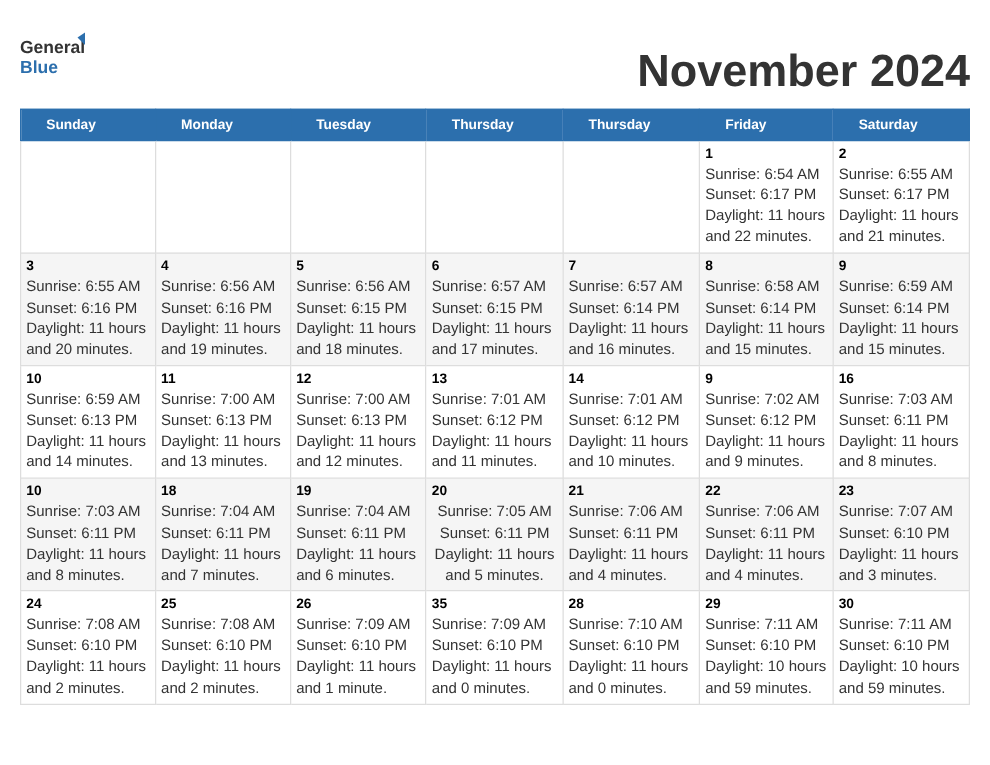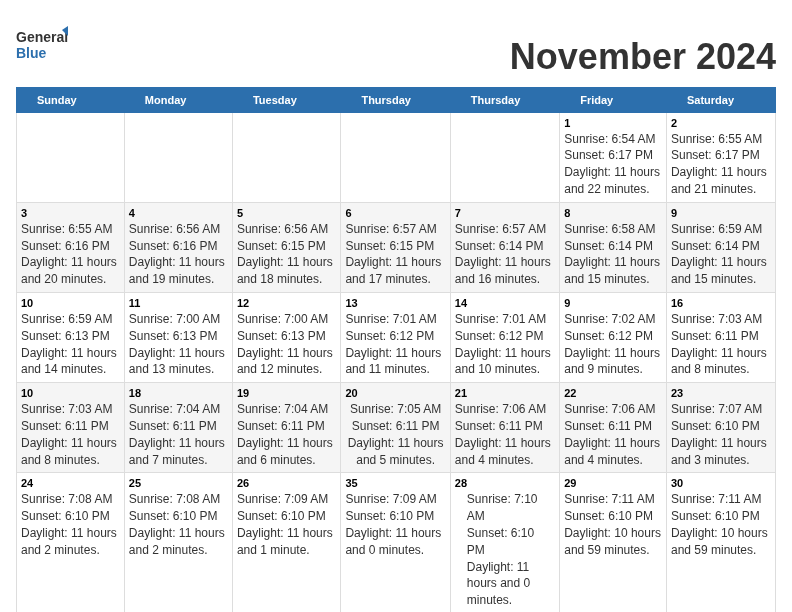--- a/index.html
+++ b/index.html
@@ -275,21 +275,21 @@
 Daylight: 11 hours and 1 minute.</div>
         </td>
         <td>
           <span class="day-num">35</span>
           <div class="day-detail" style="white-space: pre-line;">Sunrise: 7:09 AM
 Sunset: 6:10 PM
 Daylight: 11 hours and 0 minutes.</div>
         </td>
         <td>
           <span class="day-num">28</span>
-          <div class="day-detail" style="white-space: pre-line; margin-left: 12px;">Sunrise: 7:10 AM
+          <div class="day-detail" style="white-space: pre-line;">Sunrise: 7:10 AM
 Sunset: 6:10 PM
 Daylight: 11 hours and 0 minutes.</div>
         </td>
         <td>
           <span class="day-num">29</span>
           <div class="day-detail" style="white-space: pre-line;">Sunrise: 7:11 AM
 Sunset: 6:10 PM
 Daylight: 10 hours and 59 minutes.</div>
         </td>
         <td>

